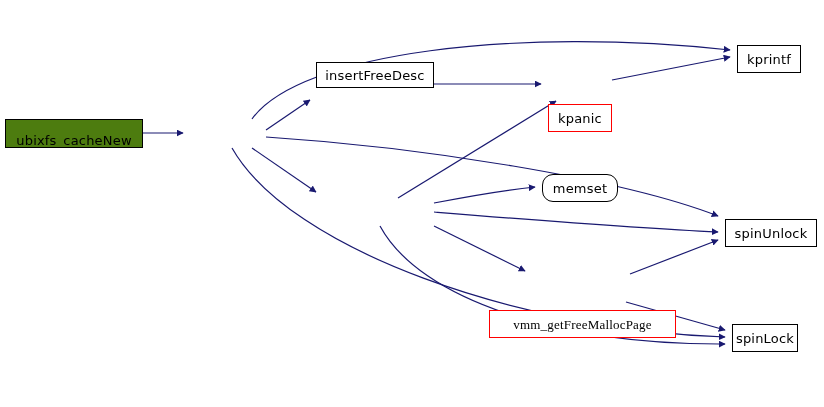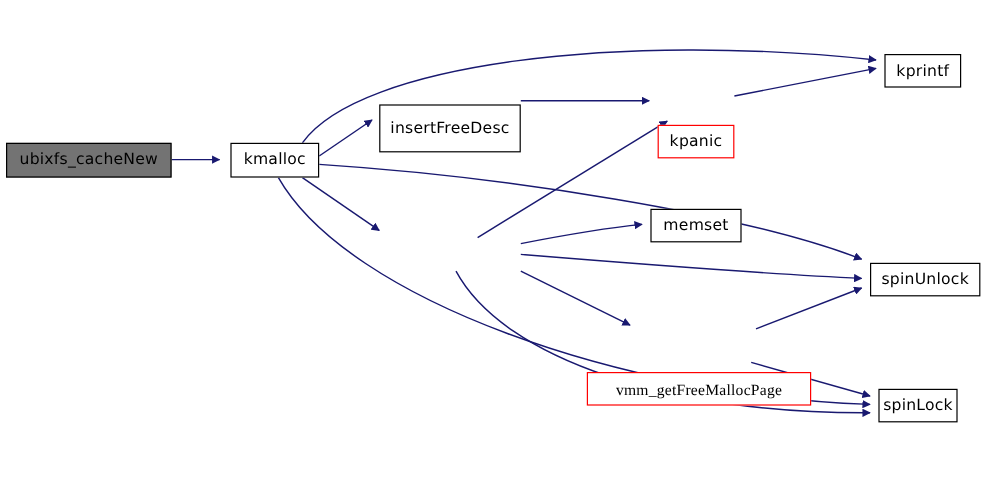--- a/index.html
+++ b/index.html
@@ -33,22 +33,23 @@
     background: #ffffff;
     border: 1px solid #000000;
     font-size: 13px;
     line-height: 1;
     color: #000000;
     letter-spacing: 0.2px;
     white-space: nowrap;
     z-index: 2;
   }
   .node.filled {
-    background: #737373;
+    background: #4d7c0f;
     border-color: #000000;
+    align-items: flex-end;
   }
   .node.danger {
     border: 1px solid #ff0000;
     margin-top: 36px;
   }
   .node-label {
     pointer-events: none;
   }
 </style>
 </head>
@@ -73,30 +74,27 @@
       <path d="M 434,203 C 470,196 505,190 535,187" fill="none" stroke="#191970" stroke-width="1.2" marker-end="url(#arrowhead)"></path>
       <path d="M 434,212 C 520,219 630,228 718,232" fill="none" stroke="#191970" stroke-width="1.2" marker-end="url(#arrowhead)"></path>
       <path d="M 434,226 L 525,271" fill="none" stroke="#191970" stroke-width="1.2" marker-end="url(#arrowhead)"></path>
       <path d="M 380,226 C 420,300 560,345 725,344" fill="none" stroke="#191970" stroke-width="1.2" marker-end="url(#arrowhead)"></path>
       <path d="M 630,274 L 718,240" fill="none" stroke="#191970" stroke-width="1.2" marker-end="url(#arrowhead)"></path>
       <path d="M 626,302 L 725,330" fill="none" stroke="#191970" stroke-width="1.2" marker-end="url(#arrowhead)"></path>
     </svg>
 <div class="node filled" style="left: 5px; top: 119px; width: 138px; height: 29px;">
       <span class="node-label">ubixfs_cacheNew</span>
     </div>
-    <div class="node" style="left: 192px; top: 119px; width: 74px; height: 29px;">
-      <span class="node-label">kmalloc</span>
-    </div>
-    <div class="node" style="left: 316px; top: 87px; width: 118px; height: 40px;">
+    <div class="node" style="left: 316px; top: 62px; width: 118px; height: 26px;">
       <span class="node-label">insertFreeDesc</span>
     </div>
     <div class="node danger" style="left: 548px; top: 68px; width: 64px; height: 28px;">
       <span class="node-label">kpanic</span>
     </div>
-    <div class="node" style="left: 542px; top: 174px; width: 76px; height: 28px;">
+    <div class="node" style="left: 542px; top: 174px; width: 76px; height: 28px; border-radius: 11px;">
       <span class="node-label">memset</span>
     </div>
     <div class="node danger" style="left: 489px; top: 274px; width: 187px; height: 28px; font-family: Liberation Serif, serif;">
       <span class="node-label">vmm_getFreeMallocPage</span>
     </div>
     <div class="node" style="left: 725px; top: 219px; width: 92px; height: 28px;">
       <span class="node-label">spinUnlock</span>
     </div>
     <div class="node" style="left: 737px; top: 45px; width: 64px; height: 28px;">
       <span class="node-label">kprintf</span>

